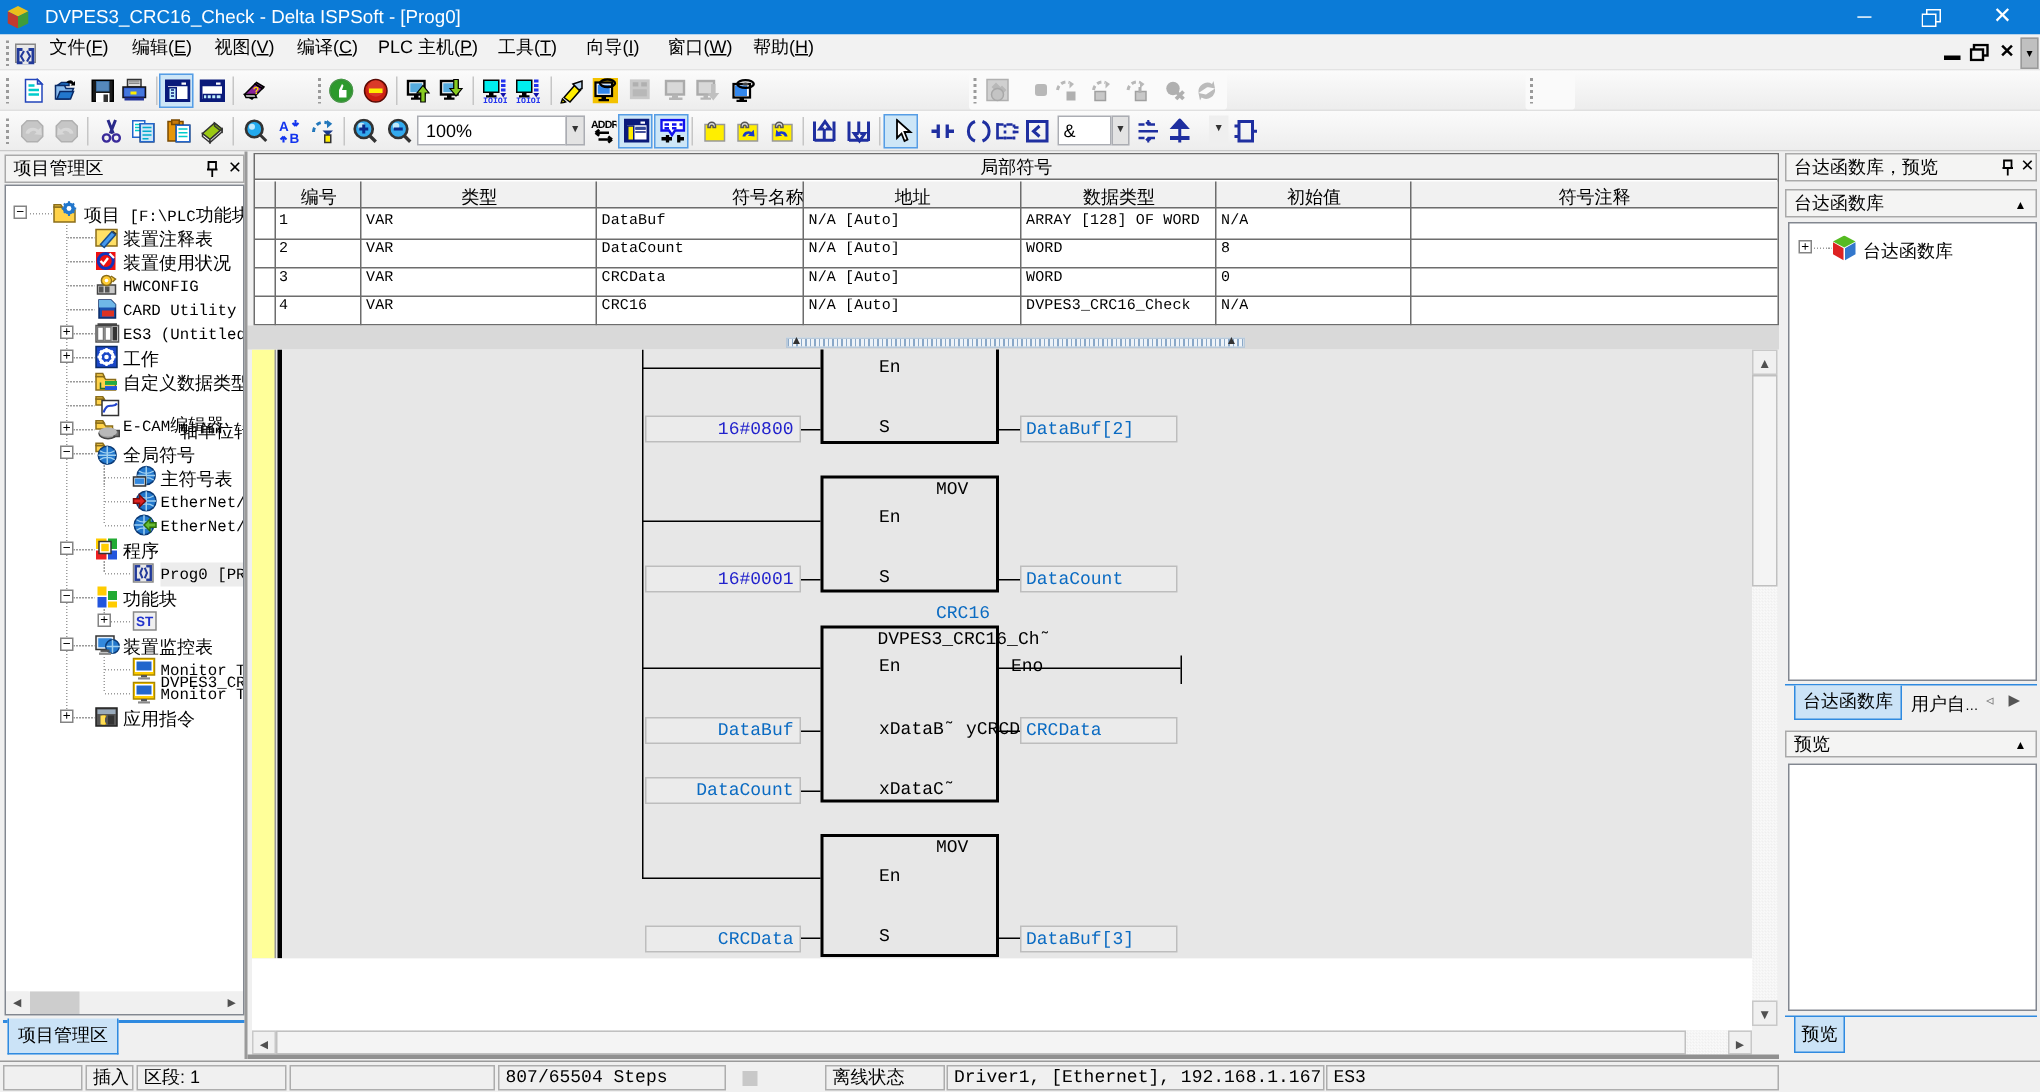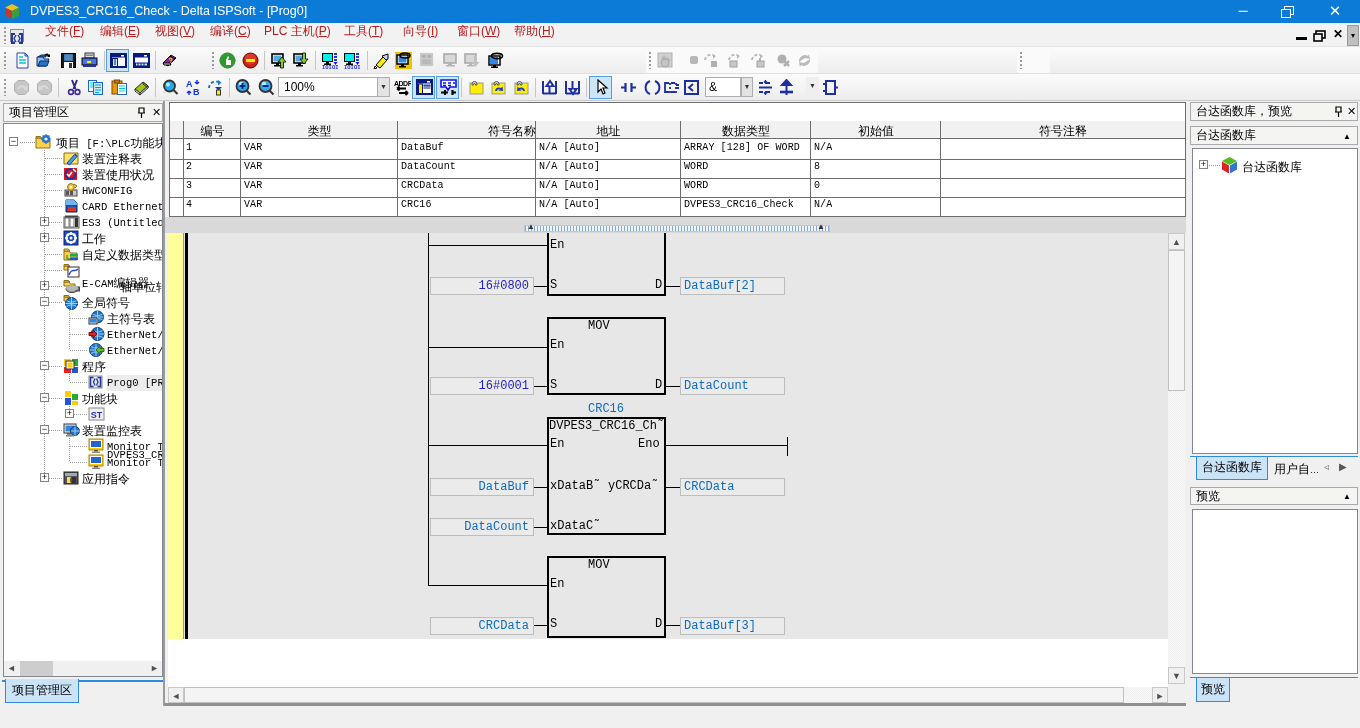--- a/index.html
+++ b/index.html
@@ -8,21 +8,21 @@
 .abs { position:absolute; }
 .mono { font-family:"Liberation Mono", monospace; }
 
 
 #titlebar { position:absolute; left:0; top:0; width:1360px; height:23px; background:#0b7bd7; color:#fff; }
 #titletext { position:absolute; left:30px; top:4px; font-size:12.5px; color:#fff; }
 .winbtn { position:absolute; top:0; width:24px; height:21px; color:#fff; font-size:13px; text-align:center; line-height:21px; }
 
 
 #menubar { position:absolute; left:0; top:23px; width:1360px; height:24px; background:#f2f2f2; border-bottom:1px solid #e3e3e3; }
-.menuitem { position:absolute; top:0; font-size:12px; color:#b91c1c;margin-left:12px; }
+.menuitem { position:absolute; top:0; font-size:12px; color:#000000; }
 
 
 #tb1 { position:absolute; left:0; top:47px; width:1360px; height:27px; background:linear-gradient(#fbfbfb,#ededed); border-bottom:1px solid #e0e0e0; }
 #tb2 { position:absolute; left:0; top:74px; width:1360px; height:27px; background:linear-gradient(#fbfbfb,#ededed); border-bottom:1px solid #c9c9c9; }
 .grip { position:absolute; top:5px; width:3px; height:17px; background-image:repeating-linear-gradient(#9a9a9a 0 2px, transparent 2px 4px); width:2px; }
 .tsep { position:absolute; top:4px; width:1px; height:19px; background:#c6c6c6; }
 .ticon { position:absolute; top:5px; width:17px; height:17px; }
 .ticon svg { display:block; }
 .selbox { position:absolute; top:2px; width:23px; height:23px; border:1px solid #569de5; background:#cde6f7; }
 
@@ -48,21 +48,21 @@
 .cell.mono { font-size:10px; letter-spacing:0.1px; }
 .treerow .mono { font-size:10.5px; }
 .gridv { position:absolute; width:1px; background:#6d6d6d; }
 .gridh { position:absolute; height:1px; background:#6d6d6d; }
 
 
 #ladder { position:absolute; left:168px; top:233px; width:1000px; height:406px; background:#e7e7e7; overflow:hidden; }
 .lwire { position:absolute; background:#000; }
 .lblock { position:absolute; border:2px solid #000; }
 .lbox { position:absolute; background:#ebebeb; border:1px solid #bdbdbd; font-size:12px; line-height:16px; font-family:"Liberation Mono", monospace; }
-.ltxt { position:absolute; font-size:12px; font-family:"Liberation Mono", monospace; color:#000; white-space:nowrap; }
+.ltxt { position:absolute; font-size:12px; font-family:"Liberation Mono", monospace; color:#000; white-space:nowrap;padding-left:36px; }
 .blue1 { color:#2222cc; }
 .blue2 { color:#0b6bc2; }
 
 
 #statusbar { position:absolute; left:0; top:707px; width:1360px; height:21px; background:#f0f0f0; border-top:1px solid #9a9a9a; }
 .sbox { position:absolute; top:2px; height:17px; border:1px solid #adadad; font-size:12px; line-height:15px; padding-left:4px; white-space:nowrap; overflow:hidden; }
 </style>
 </head>
 <body>
 <div id="root">
@@ -533,20 +533,21 @@
         <svg width="17" height="17" viewBox="0 0 17 17">
           <rect x="4" y="2" width="9" height="13" fill="none" stroke="#1f2fa0" stroke-width="2"></rect>
           <path d="M1 5 h3 M1 12 h3 M13 8.5 h3" stroke="#1f2fa0" stroke-width="2"></path>
         </svg>
       </div>
 </div>
 
   <div id="main"></div>
 
   <div class="abs" style="left:169px;top:102px;width:1017px;height:115px;background:#fff;border:1px solid #6d6d6d;">
+    <div class="abs" style="left:0;top:0;width:1015px;height:17px;background:#f1f1f1;border-bottom:1px solid #6d6d6d;text-align:center;font-size:12px;line-height:17px;">局部符号</div>
     <div class="abs" style="left:0;top:18px;width:1015px;height:18px;background:#f1f1f1;border-bottom:1px solid #6d6d6d;"></div>
     <div class="cell" style="left:14px;top:20px;width:57px;text-align:center;">编号</div>
     <div class="cell" style="left:71px;top:20px;width:157px;text-align:center;">类型</div>
     <div class="cell" style="left:228px;top:20px;width:138px;text-align:right;">符号名称</div>
     <div class="cell" style="left:366px;top:20px;width:145px;text-align:center;">地址</div>
     <div class="cell" style="left:511px;top:20px;width:130px;text-align:center;">数据类型</div>
     <div class="cell" style="left:641px;top:20px;width:130px;text-align:center;">初始值</div>
     <div class="cell" style="left:771px;top:20px;width:244px;text-align:center;">符号注释</div>
 
     <div class="gridv" style="left:13px;top:18px;height:96px;"></div>
@@ -711,21 +712,21 @@
           <circle cx="8" cy="5" r="1.2" fill="#fff"></circle>
           <path d="M11 2 l3 2 -2 2" fill="#ffcc33" stroke="#8a6d1a"></path>
         </svg></div>
 <div class="treerow" style="left:78px;top:59px;"><span class="mono">HWCONFIG</span></div>
 <div class="abs" style="left:41px;top:82px;width:18px;height:1px;background-image:repeating-linear-gradient(90deg,#9a9a9a 0 1px, transparent 1px 2px);"></div>
 <div class="abs" style="left:59px;top:74px;width:17px;height:16px;"><svg width="16" height="16" viewBox="0 0 16 16">
           <path d="M3 2 h8 l3 3 v9 H3z" fill="#1a50b0" stroke="#0a2a66"></path>
           <path d="M3 2 h8 l3 3 v2 H3z" fill="#6fb7e8"></path>
           <rect x="5" y="9" width="8" height="4" fill="#dd3322"></rect>
         </svg></div>
-<div class="treerow" style="left:78px;top:75px;"><span class="mono">CARD Ethernet</span></div>
+<div class="treerow" style="left:78px;top:75px;"><span class="mono">CARD Utility</span></div>
 <div class="abs" style="left:41px;top:98px;width:18px;height:1px;background-image:repeating-linear-gradient(90deg,#9a9a9a 0 1px, transparent 1px 2px);"></div>
 <div class="expbox" style="left:36px;top:93px;">+</div>
 <div class="abs" style="left:59px;top:90px;width:17px;height:16px;"><svg width="17" height="16" viewBox="0 0 17 16">
           <rect x="1" y="3" width="15" height="11" fill="#e8e8e8" stroke="#555"></rect>
           <rect x="2" y="4" width="4" height="9" fill="#fff" stroke="#777"></rect>
           <rect x="7" y="4" width="4" height="9" fill="#fff" stroke="#777"></rect>
           <rect x="12" y="4" width="3" height="9" fill="#333"></rect>
           <rect x="2" y="1.5" width="13" height="2" fill="#444"></rect>
         </svg></div>
 <div class="treerow" style="left:78px;top:91px;"><span class="mono">ES3  (Untitled</span></div>
@@ -903,14 +904,25 @@
   <div class="abs" style="left:1274px;top:461px;font-size:12px;">用户自<span style="font-size:9px;">…</span></div>
   <div class="abs" style="left:1324px;top:461px;font-size:10px;color:#777;">◃</div>
   <div class="abs" style="left:1339px;top:461px;font-size:10px;color:#555;">▶</div>
   <div class="phdr" style="left:1190px;top:487px;width:168px;height:18px;line-height:16px;padding-left:5px;">预览
     <span class="abs" style="left:152px;top:1px;font-size:8px;">▲</span>
   </div>
   <div class="white" style="left:1192px;top:509px;width:166px;height:165px;"></div>
   <div class="abs" style="left:1190px;top:677px;width:168px;height:1px;background:#2f8ae0;"></div>
   <div class="tab-active" style="left:1196px;top:678px;width:34px;height:24px;line-height:22px;">预览</div>
 
+  <div id="statusbar">
+    <div class="sbox" style="left:2px;width:53px;"></div>
+    <div class="sbox" style="left:57px;width:32px;">插入</div>
+    <div class="sbox" style="left:91px;width:100px;">区段: 1</div>
+    <div class="sbox" style="left:193px;width:137px;"></div>
+    <div class="sbox mono" style="left:332px;width:152px;">807/65504 Steps</div>
+    <div class="abs" style="left:495px;top:6px;width:10px;height:10px;background:#c8c8c8;"></div>
+    <div class="sbox" style="left:550px;width:80px;">离线状态</div>
+    <div class="sbox mono" style="left:631px;width:252px;">Driver1, [Ethernet], 192.168.1.167</div>
+    <div class="sbox mono" style="left:884px;width:302px;">ES3</div>
+  </div>
 
 </div>
 
 </body></html>

